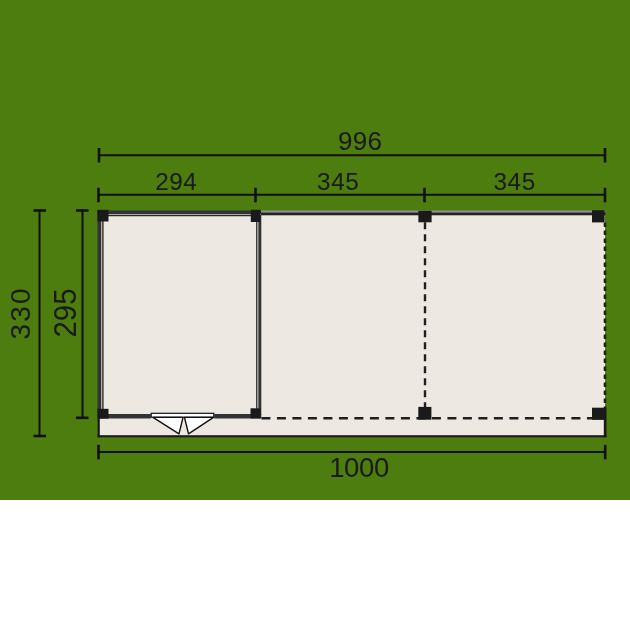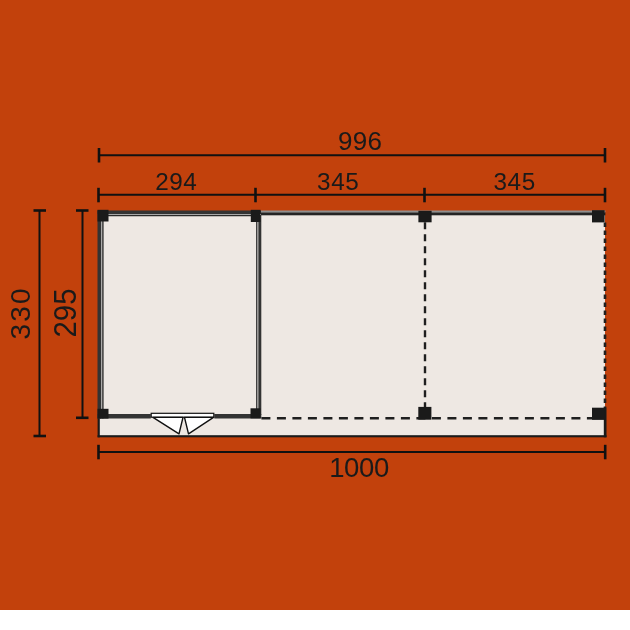--- a/index.html
+++ b/index.html
@@ -1,16 +1,16 @@
 <!DOCTYPE html>
 <html><head>
 <meta charset="utf-8">
 <style>
   html,body{margin:0;padding:0;background:#ffffff;}
-  .page{width:630px;height:610px;position:relative;background:#c2410c;overflow:hidden;}
+  .page{width:630px;height:500px;position:relative;background:#4d7c0f;overflow:hidden;}
   svg{position:absolute;left:0;top:0;}
   text{font-family:"Liberation Sans", sans-serif;fill:#1a1a1a;}
 </style>
 </head>
 <body>
 <div class="page">
 <svg width="630" height="630" viewBox="0 0 630 630">
 
   <g>
     <text x="360" y="150" font-size="26" text-anchor="middle" textLength="44" lengthAdjust="spacing">996</text>

